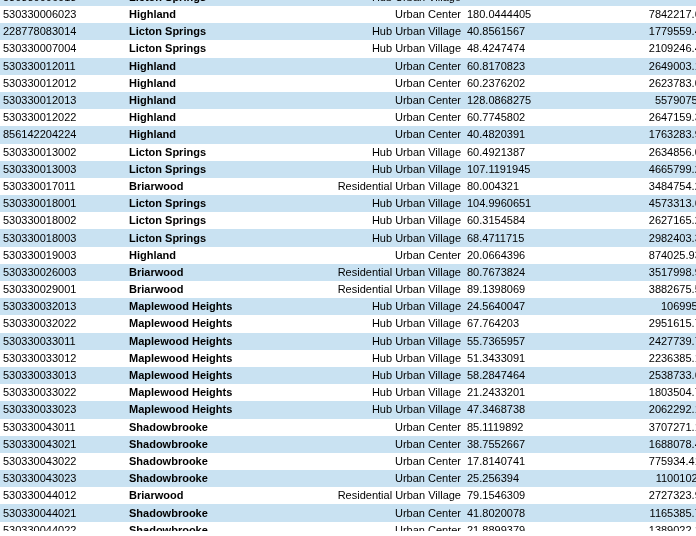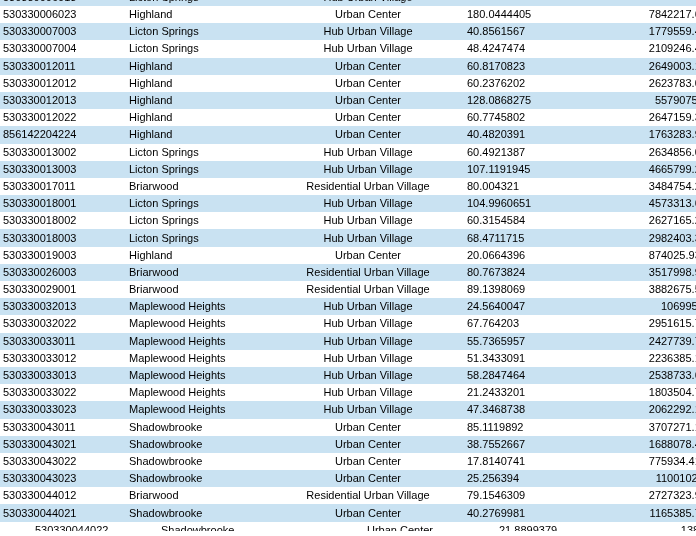--- a/index.html
+++ b/index.html
@@ -27,37 +27,36 @@
     padding: 0 3px;
     white-space: nowrap;
     overflow: hidden;
     line-height: 17px;
     vertical-align: middle;
   }
   tr.band-light td { background: #ffffff; }
   tr.band-blue td { background: #c9e2f2; }
 
   td.col-id      { width: 120px; text-align: left; padding-right: 4px; }
-  td.col-name    { width: 140px; text-align: left; padding-left: 2px; }
-  td.col-type    { width: 186px; text-align: center; padding-left: 4px; }
+  td.col-name    { width: 140px; text-align: left; padding-left: 2px; font-weight: bold; }
+  td.col-type    { width: 186px; text-align: right; padding-left: 4px; }
   td.col-num1    { width: 130px; text-align: left; padding-right: 10px; }
   td.col-num2    { width: 110px; text-align: right; padding-right: 8px; }
 
   
   .clip-top {
     height: 6px;
     overflow: hidden;
     position: relative;
   }
   .clip-top table { position: relative; top: -11px; }
   .clip-bottom {
     height: 9px;
     overflow: hidden;
     position: relative;
-    padding-left: 32px;
   }
   .clip-bottom table { position: relative; top: 0px; }
 </style>
 </head>
 <body>
 
 <div class="clip-top">
   <table class="data-table">
     <tbody>
       <tr class="band-blue">
@@ -74,21 +73,21 @@
 <table class="data-table">
   <tbody id="table-body">
       <tr class="band-light">
         <td class="col-id">530330006023</td>
         <td class="col-name">Highland</td>
         <td class="col-type">Urban Center</td>
         <td class="col-num1">180.0444405</td>
         <td class="col-num2">7842217.661</td>
       </tr>
       <tr class="band-blue">
-        <td class="col-id">530330007003</td>
+        <td class="col-id">228778083014</td>
         <td class="col-name">Licton Springs</td>
         <td class="col-type">Hub Urban Village</td>
         <td class="col-num1">40.8561567</td>
         <td class="col-num2">1779559.478</td>
       </tr>
       <tr class="band-light">
         <td class="col-id">530330007004</td>
         <td class="col-name">Licton Springs</td>
         <td class="col-type">Hub Urban Village</td>
         <td class="col-num1">48.4247474</td>
@@ -273,21 +272,21 @@
         <td class="col-id">530330044012</td>
         <td class="col-name">Briarwood</td>
         <td class="col-type">Residential Urban Village</td>
         <td class="col-num1">79.1546309</td>
         <td class="col-num2">2727323.958</td>
       </tr>
       <tr class="band-blue">
         <td class="col-id">530330044021</td>
         <td class="col-name">Shadowbrooke</td>
         <td class="col-type">Urban Center</td>
-        <td class="col-num1">40.2769981</td>
+        <td class="col-num1">41.8020078</td>
         <td class="col-num2">1165385.779</td>
       </tr>
     </tbody>
 </table>
 
 <div class="clip-bottom">
   <table class="data-table">
     <tbody>
       <tr class="band-light">
         <td class="col-id">530330044022</td>

